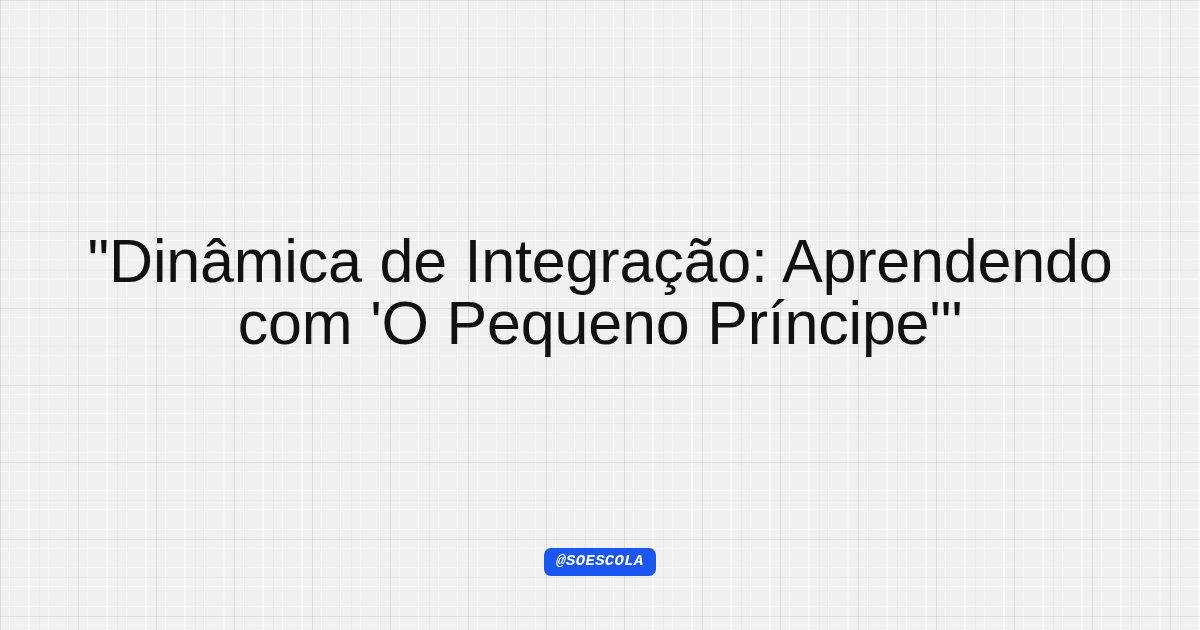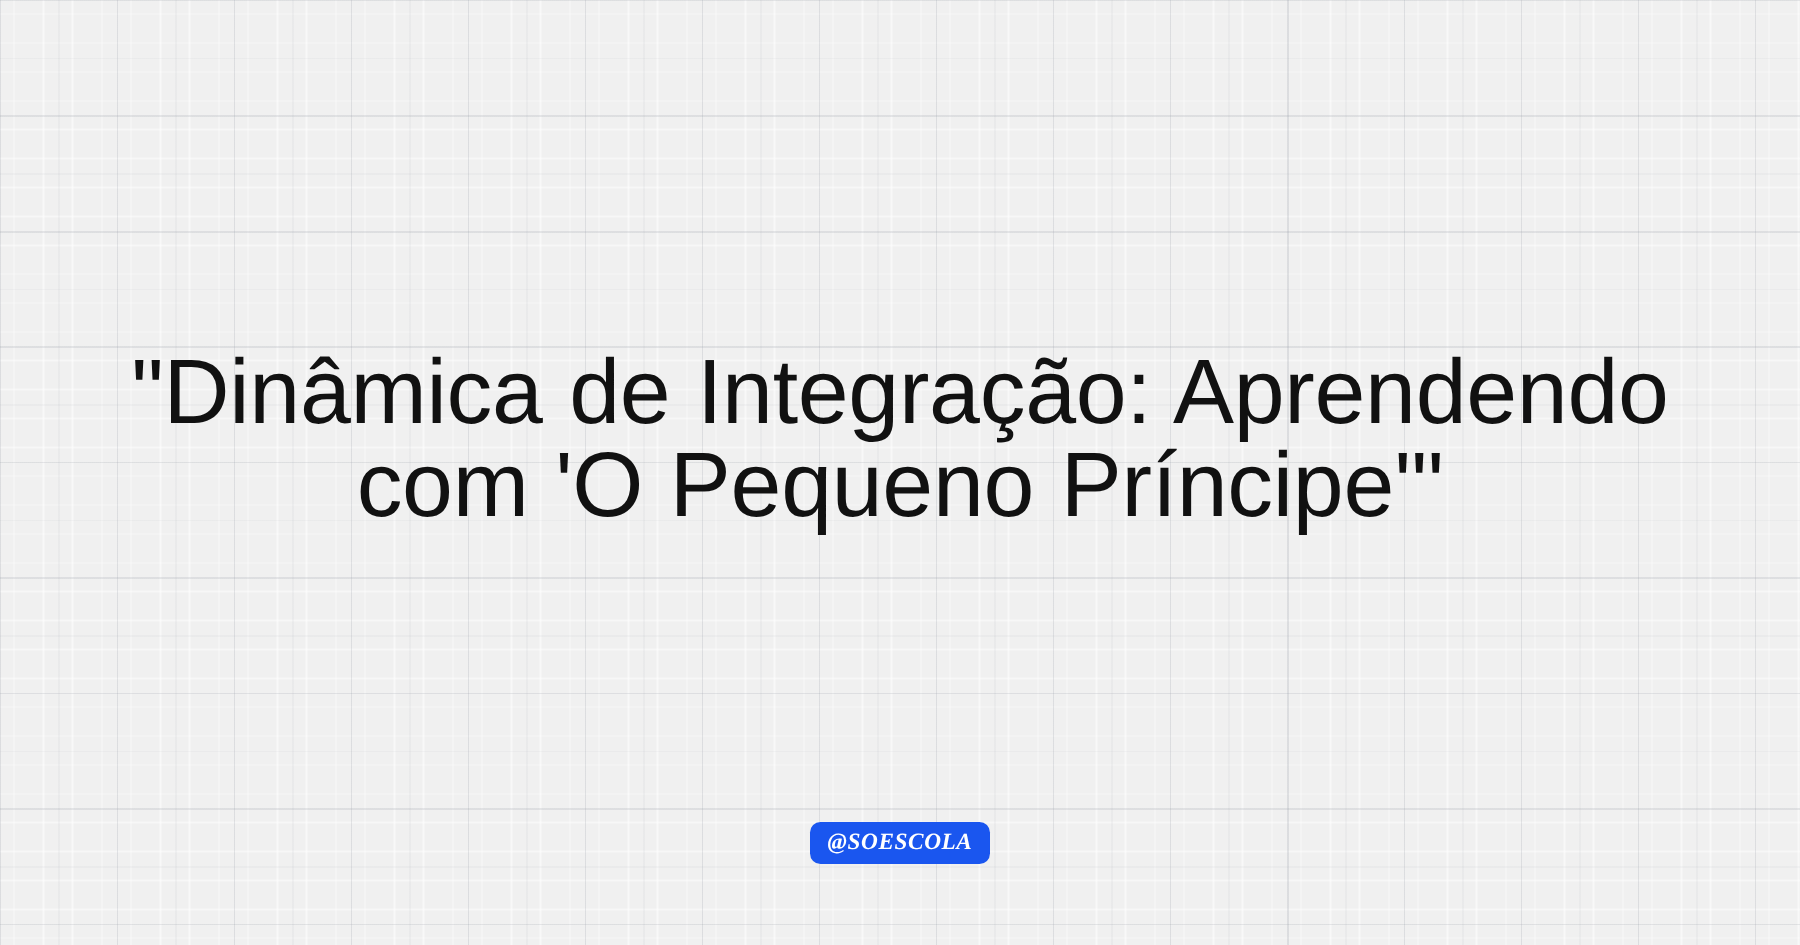--- a/index.html
+++ b/index.html
@@ -97,21 +97,21 @@
     width: 1200px;
     display: flex;
     justify-content: center;
     align-items: center;
   }
 
   .badge {
     display: inline-block;
     background: #1a56ef;
     color: #ffffff;
-    font-family: Liberation Serif, serif;
+    font-family: Liberation Mono, monospace;
     font-weight: bold;
     font-style: italic;
     font-size: 15.5px;
     letter-spacing: 0.4px;
     line-height: 1;
     padding: 6px 12px 7px 12px;
     border-radius: 7px;
     white-space: nowrap;
     user-select: none;
     margin-top: 36px;

